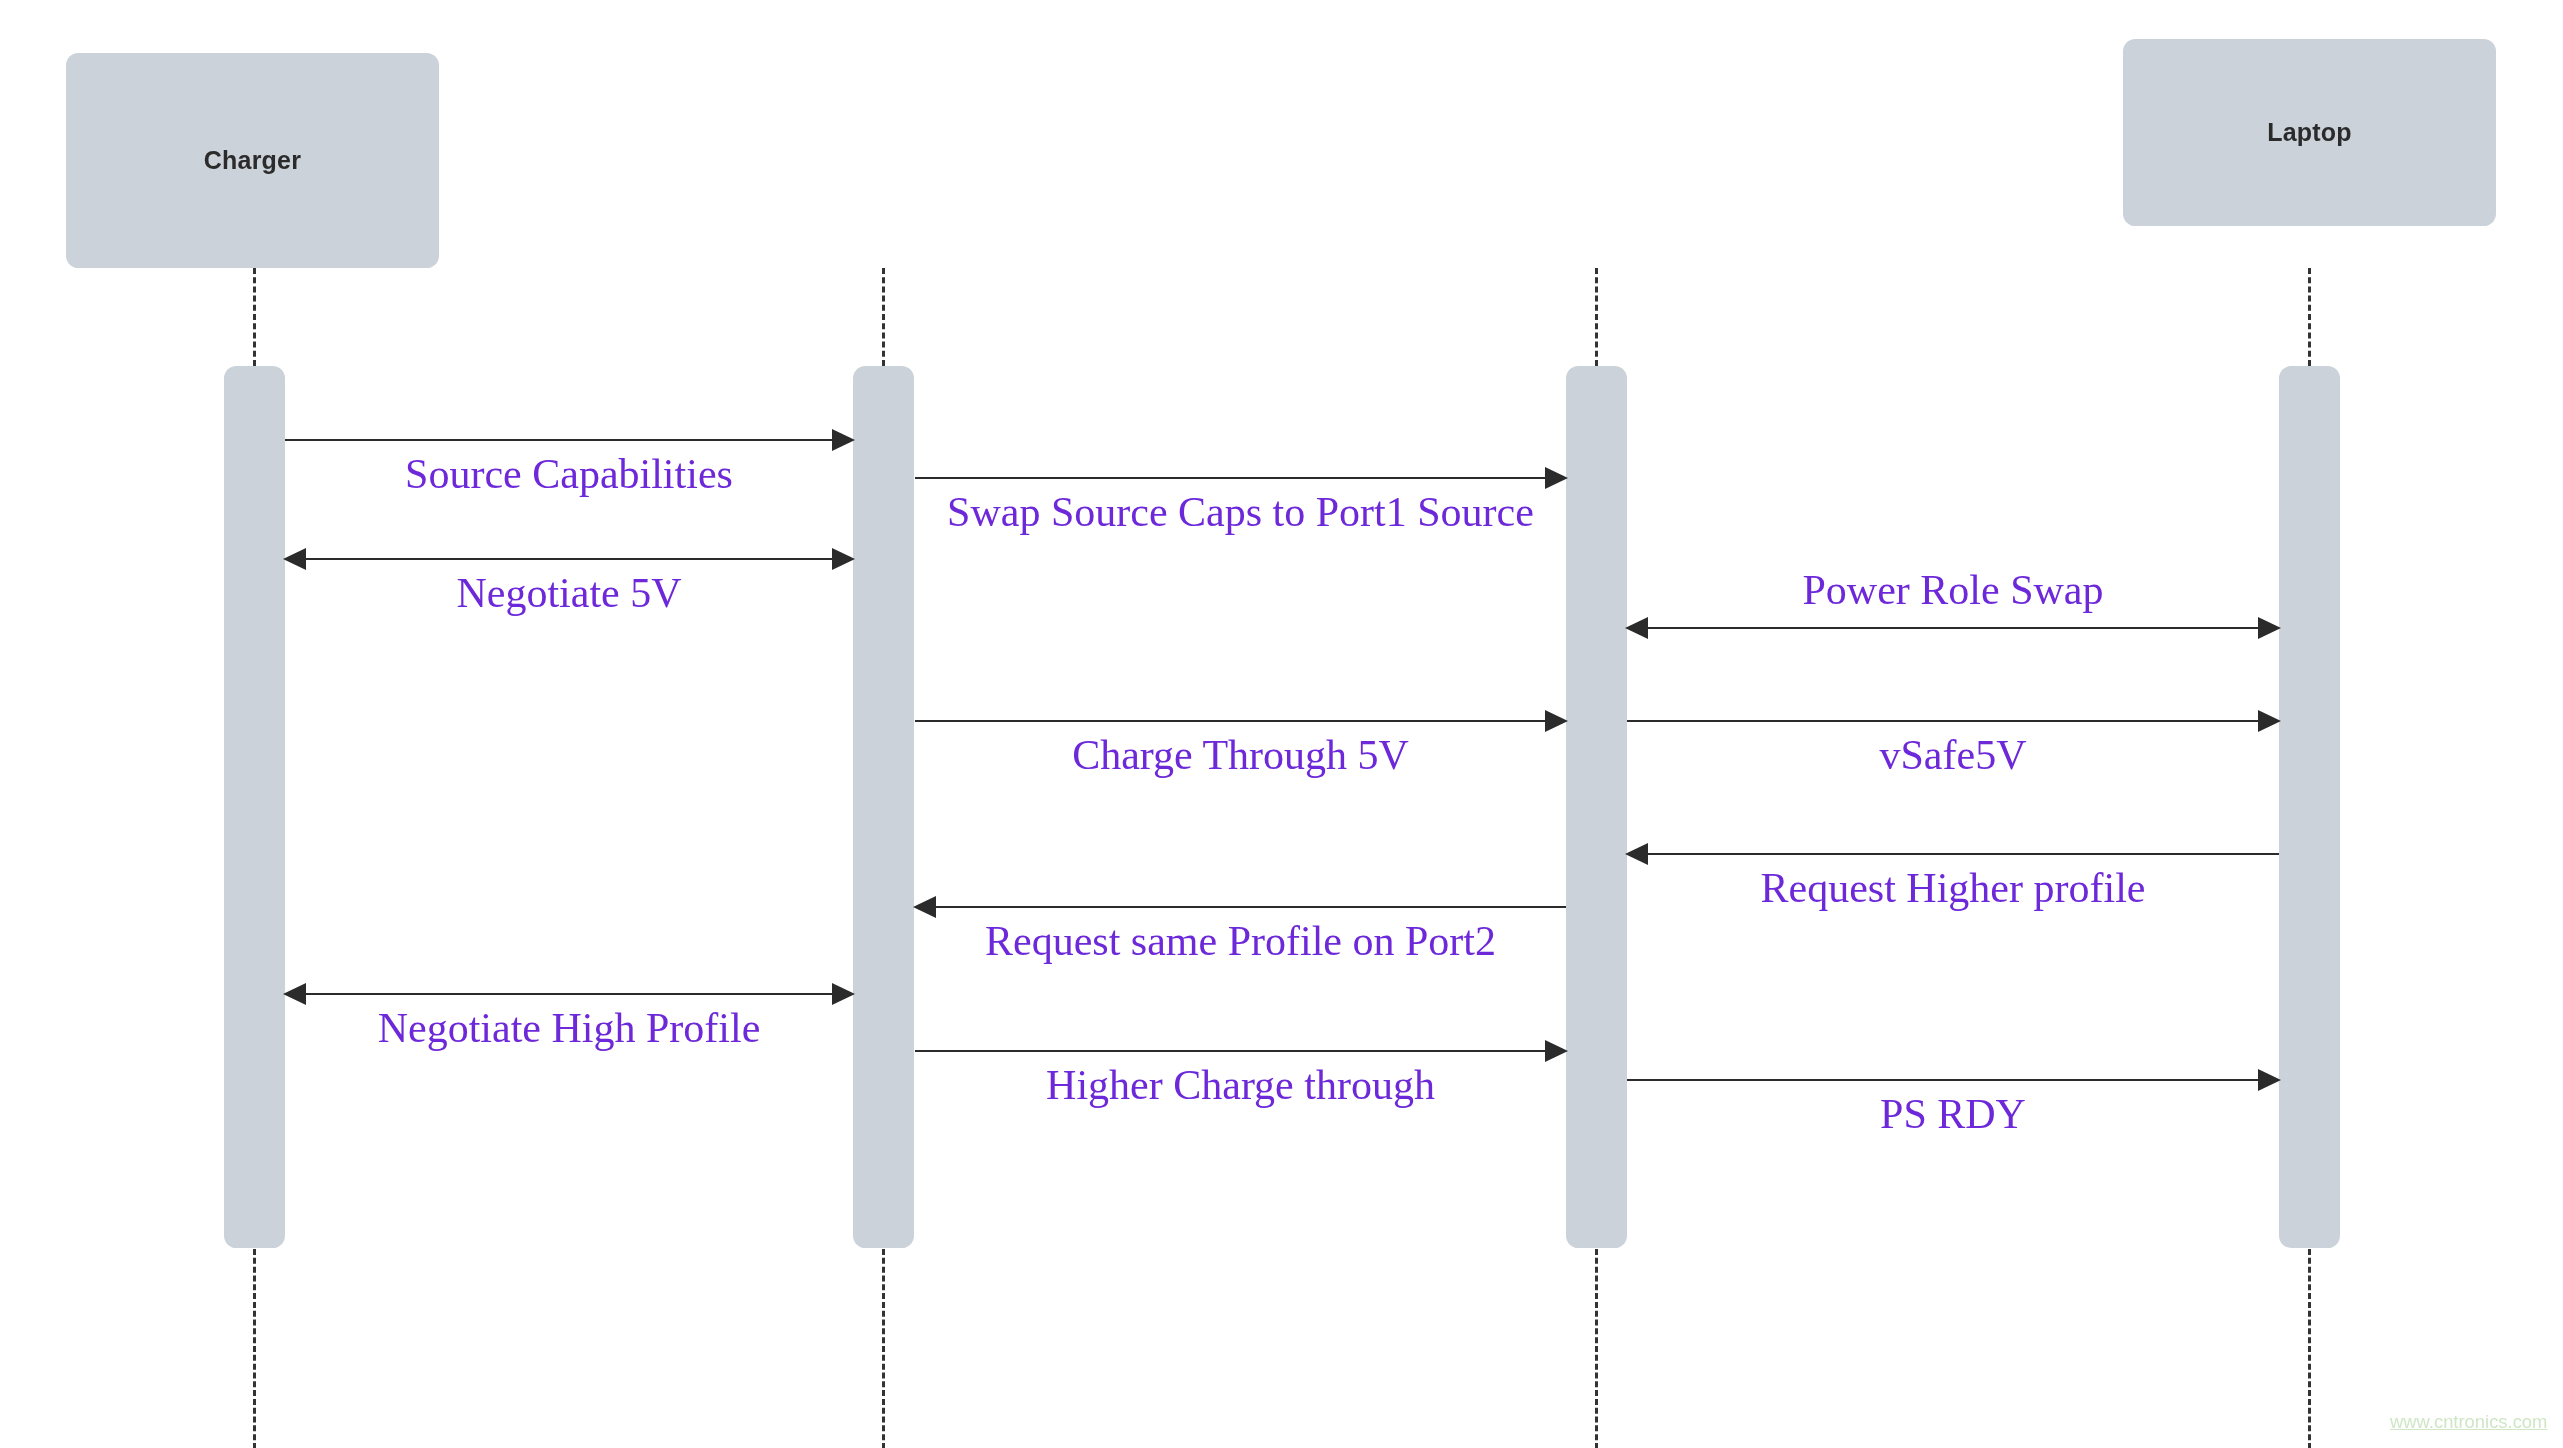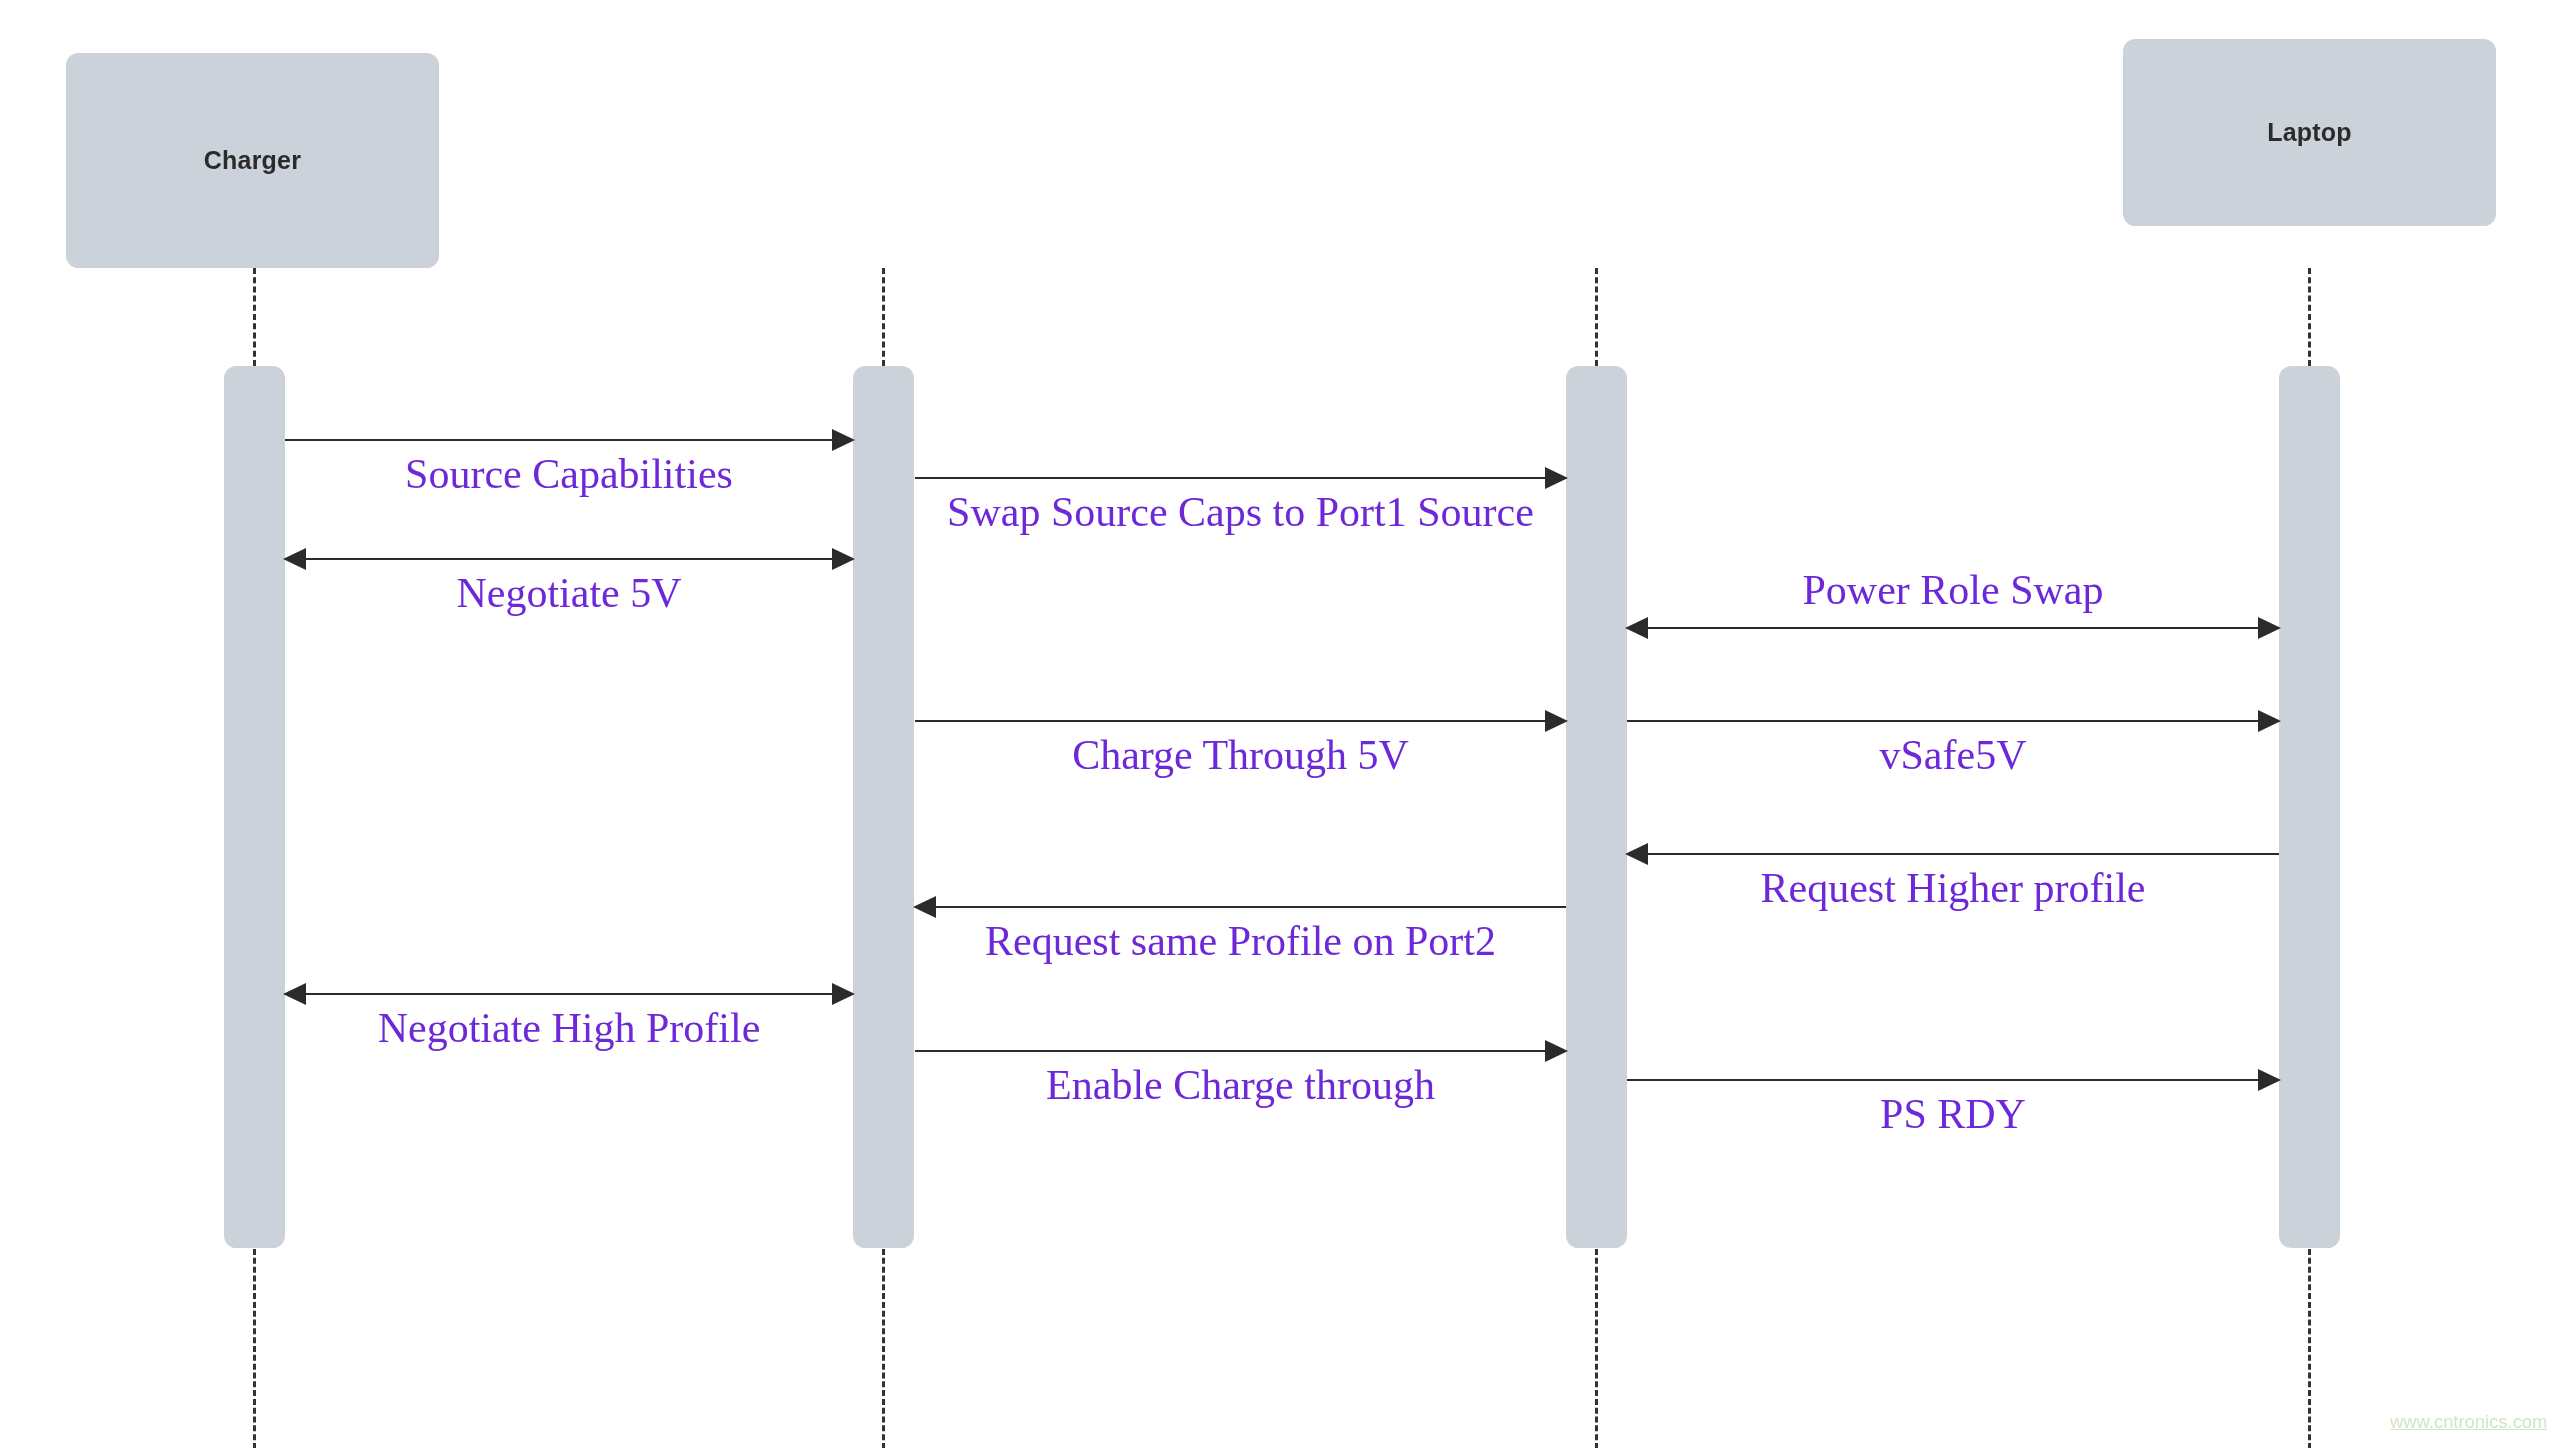--- a/index.html
+++ b/index.html
@@ -167,21 +167,21 @@
       </div>
       <div class="message" style="left: 285px; width: 568px; top: 993px;">
         <div class="msg-line"></div>
         <div class="arrow-head left"></div>
         <div class="arrow-head right"></div>
         <div class="msg-label below">Negotiate High Profile</div>
       </div>
       <div class="message" style="left: 915px; width: 651px; top: 1050px;">
         <div class="msg-line"></div>
         <div class="arrow-head right"></div>
-        <div class="msg-label below">Enable Charge through</div>
+        <div class="msg-label below">Higher Charge through</div>
       </div>
       <div class="message" style="left: 1627px; width: 652px; top: 1079px;">
         <div class="msg-line"></div>
         <div class="arrow-head right"></div>
         <div class="msg-label below">PS RDY</div>
       </div>
     </div>
 
   <div class="watermark" style="left: 2390px; top: 1411px; color: rgb(207, 230, 198); text-decoration: underline;">www.cntronics.com</div>
 </div>

